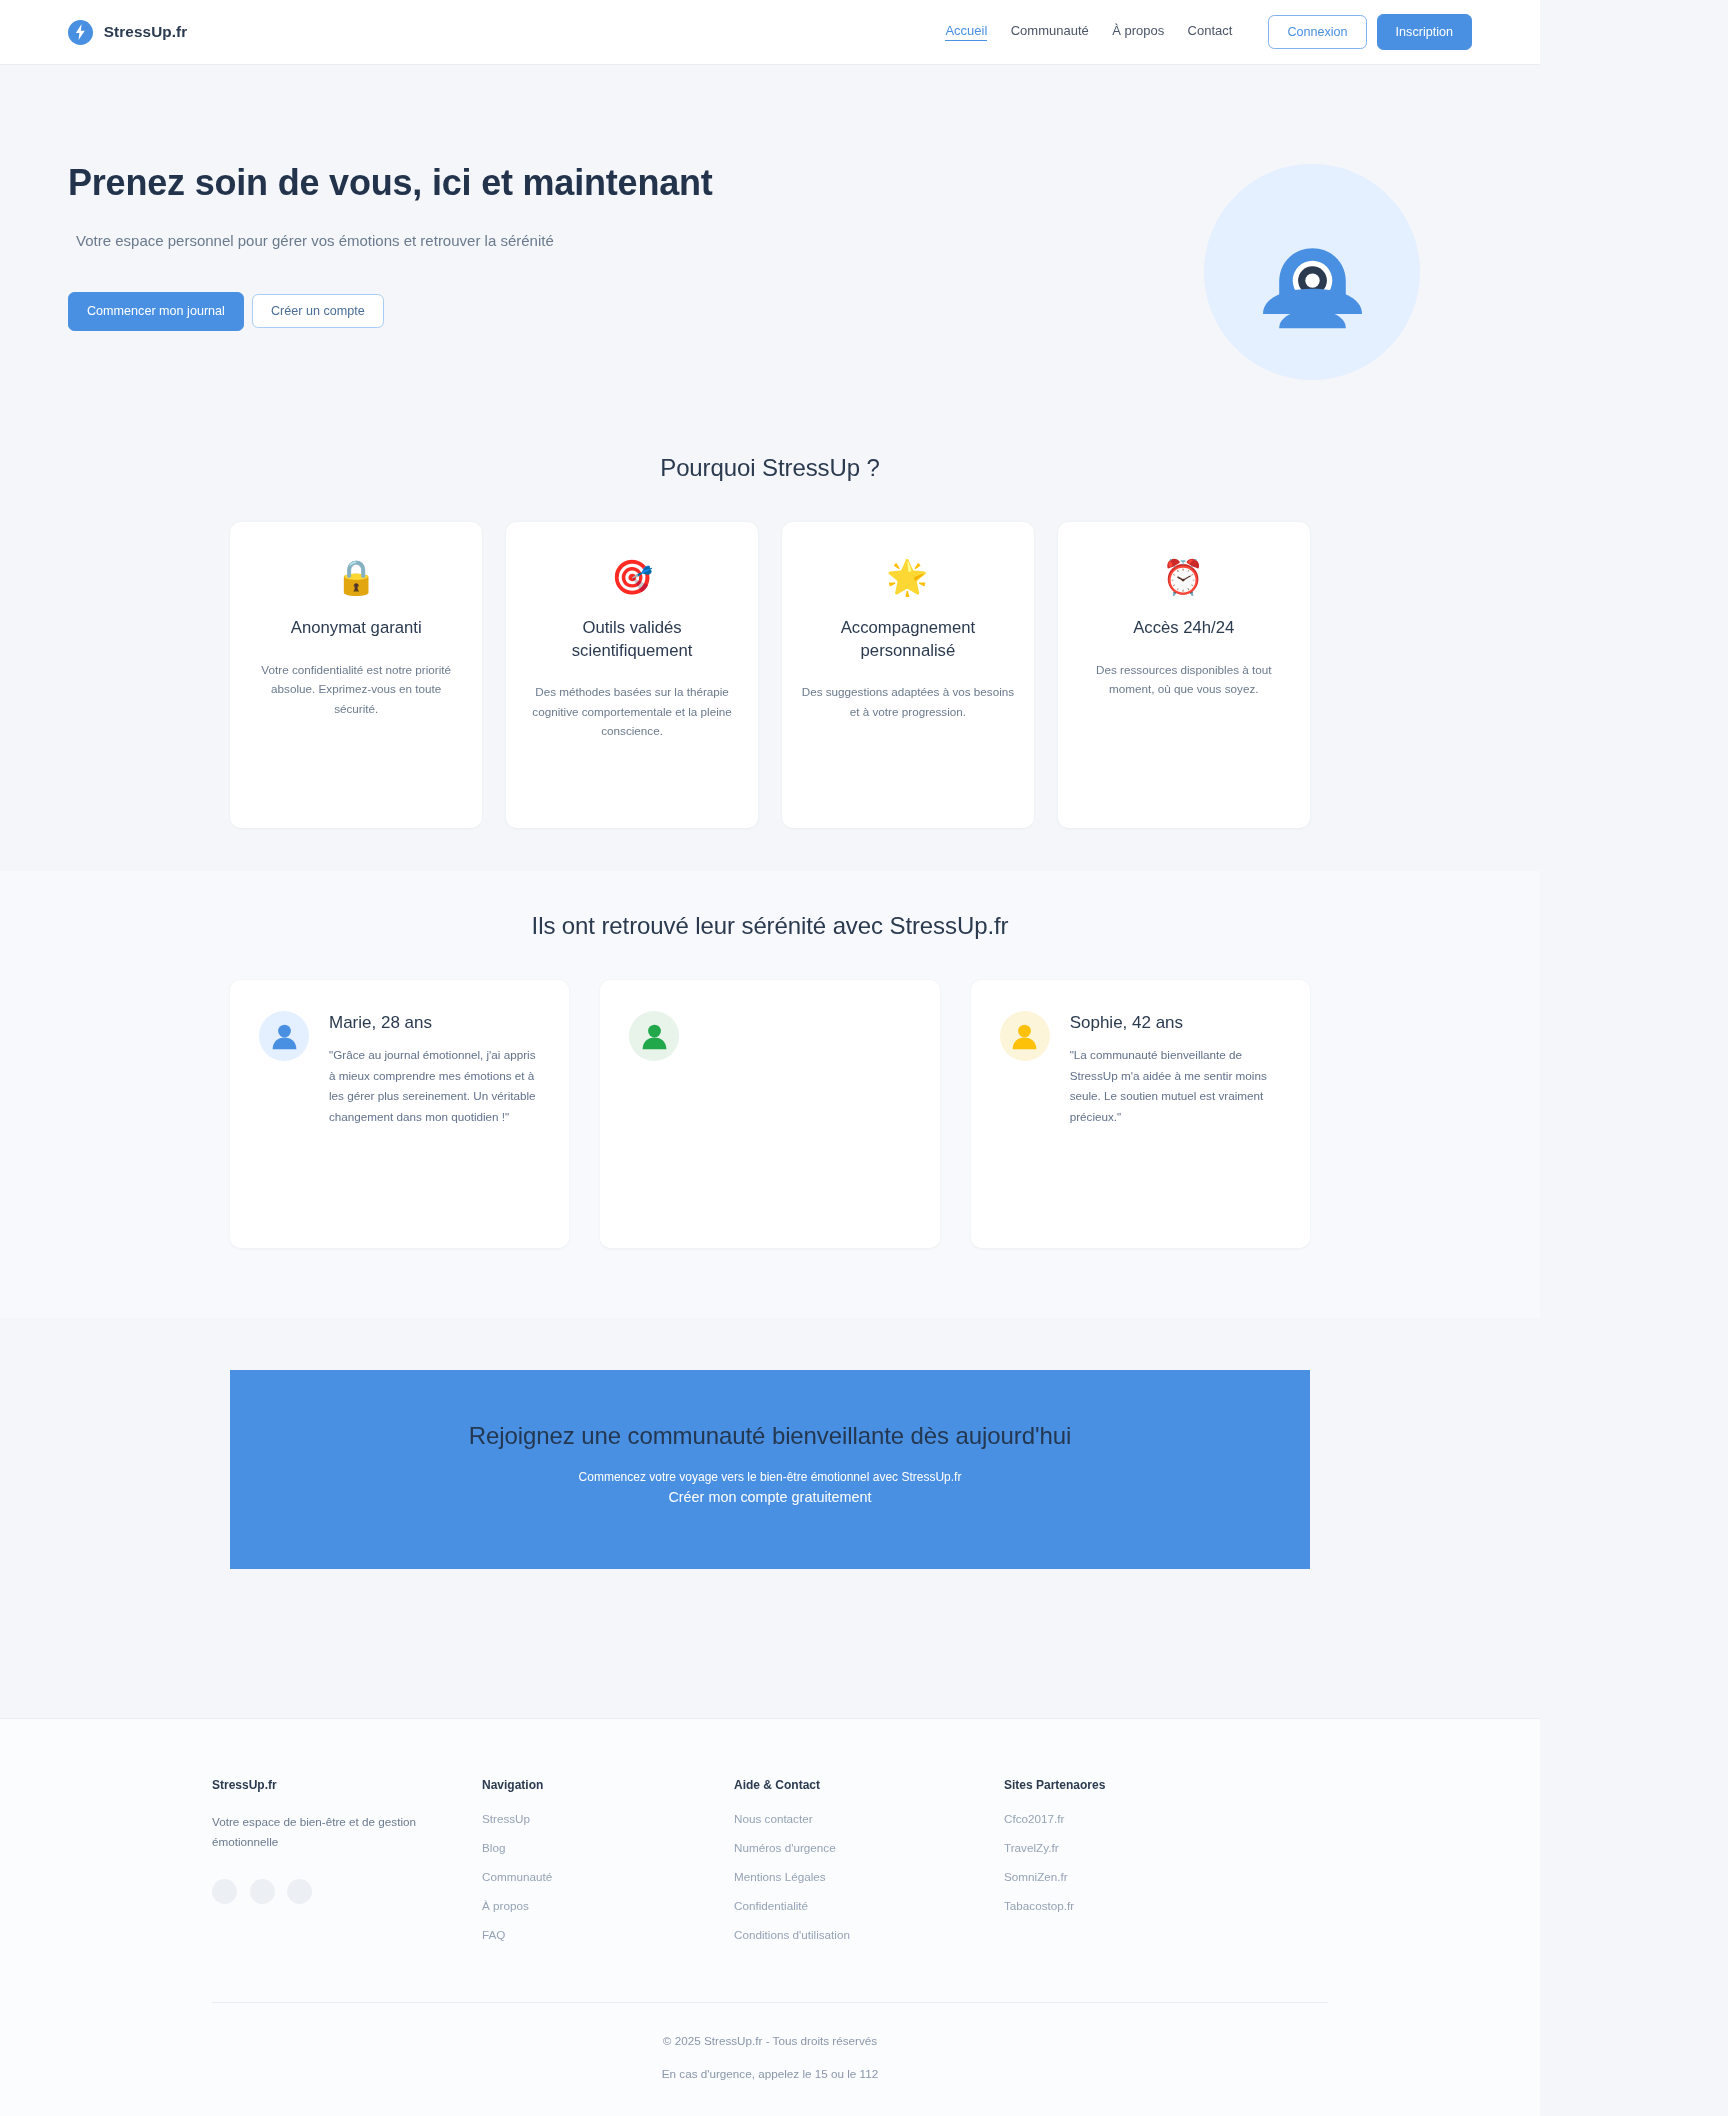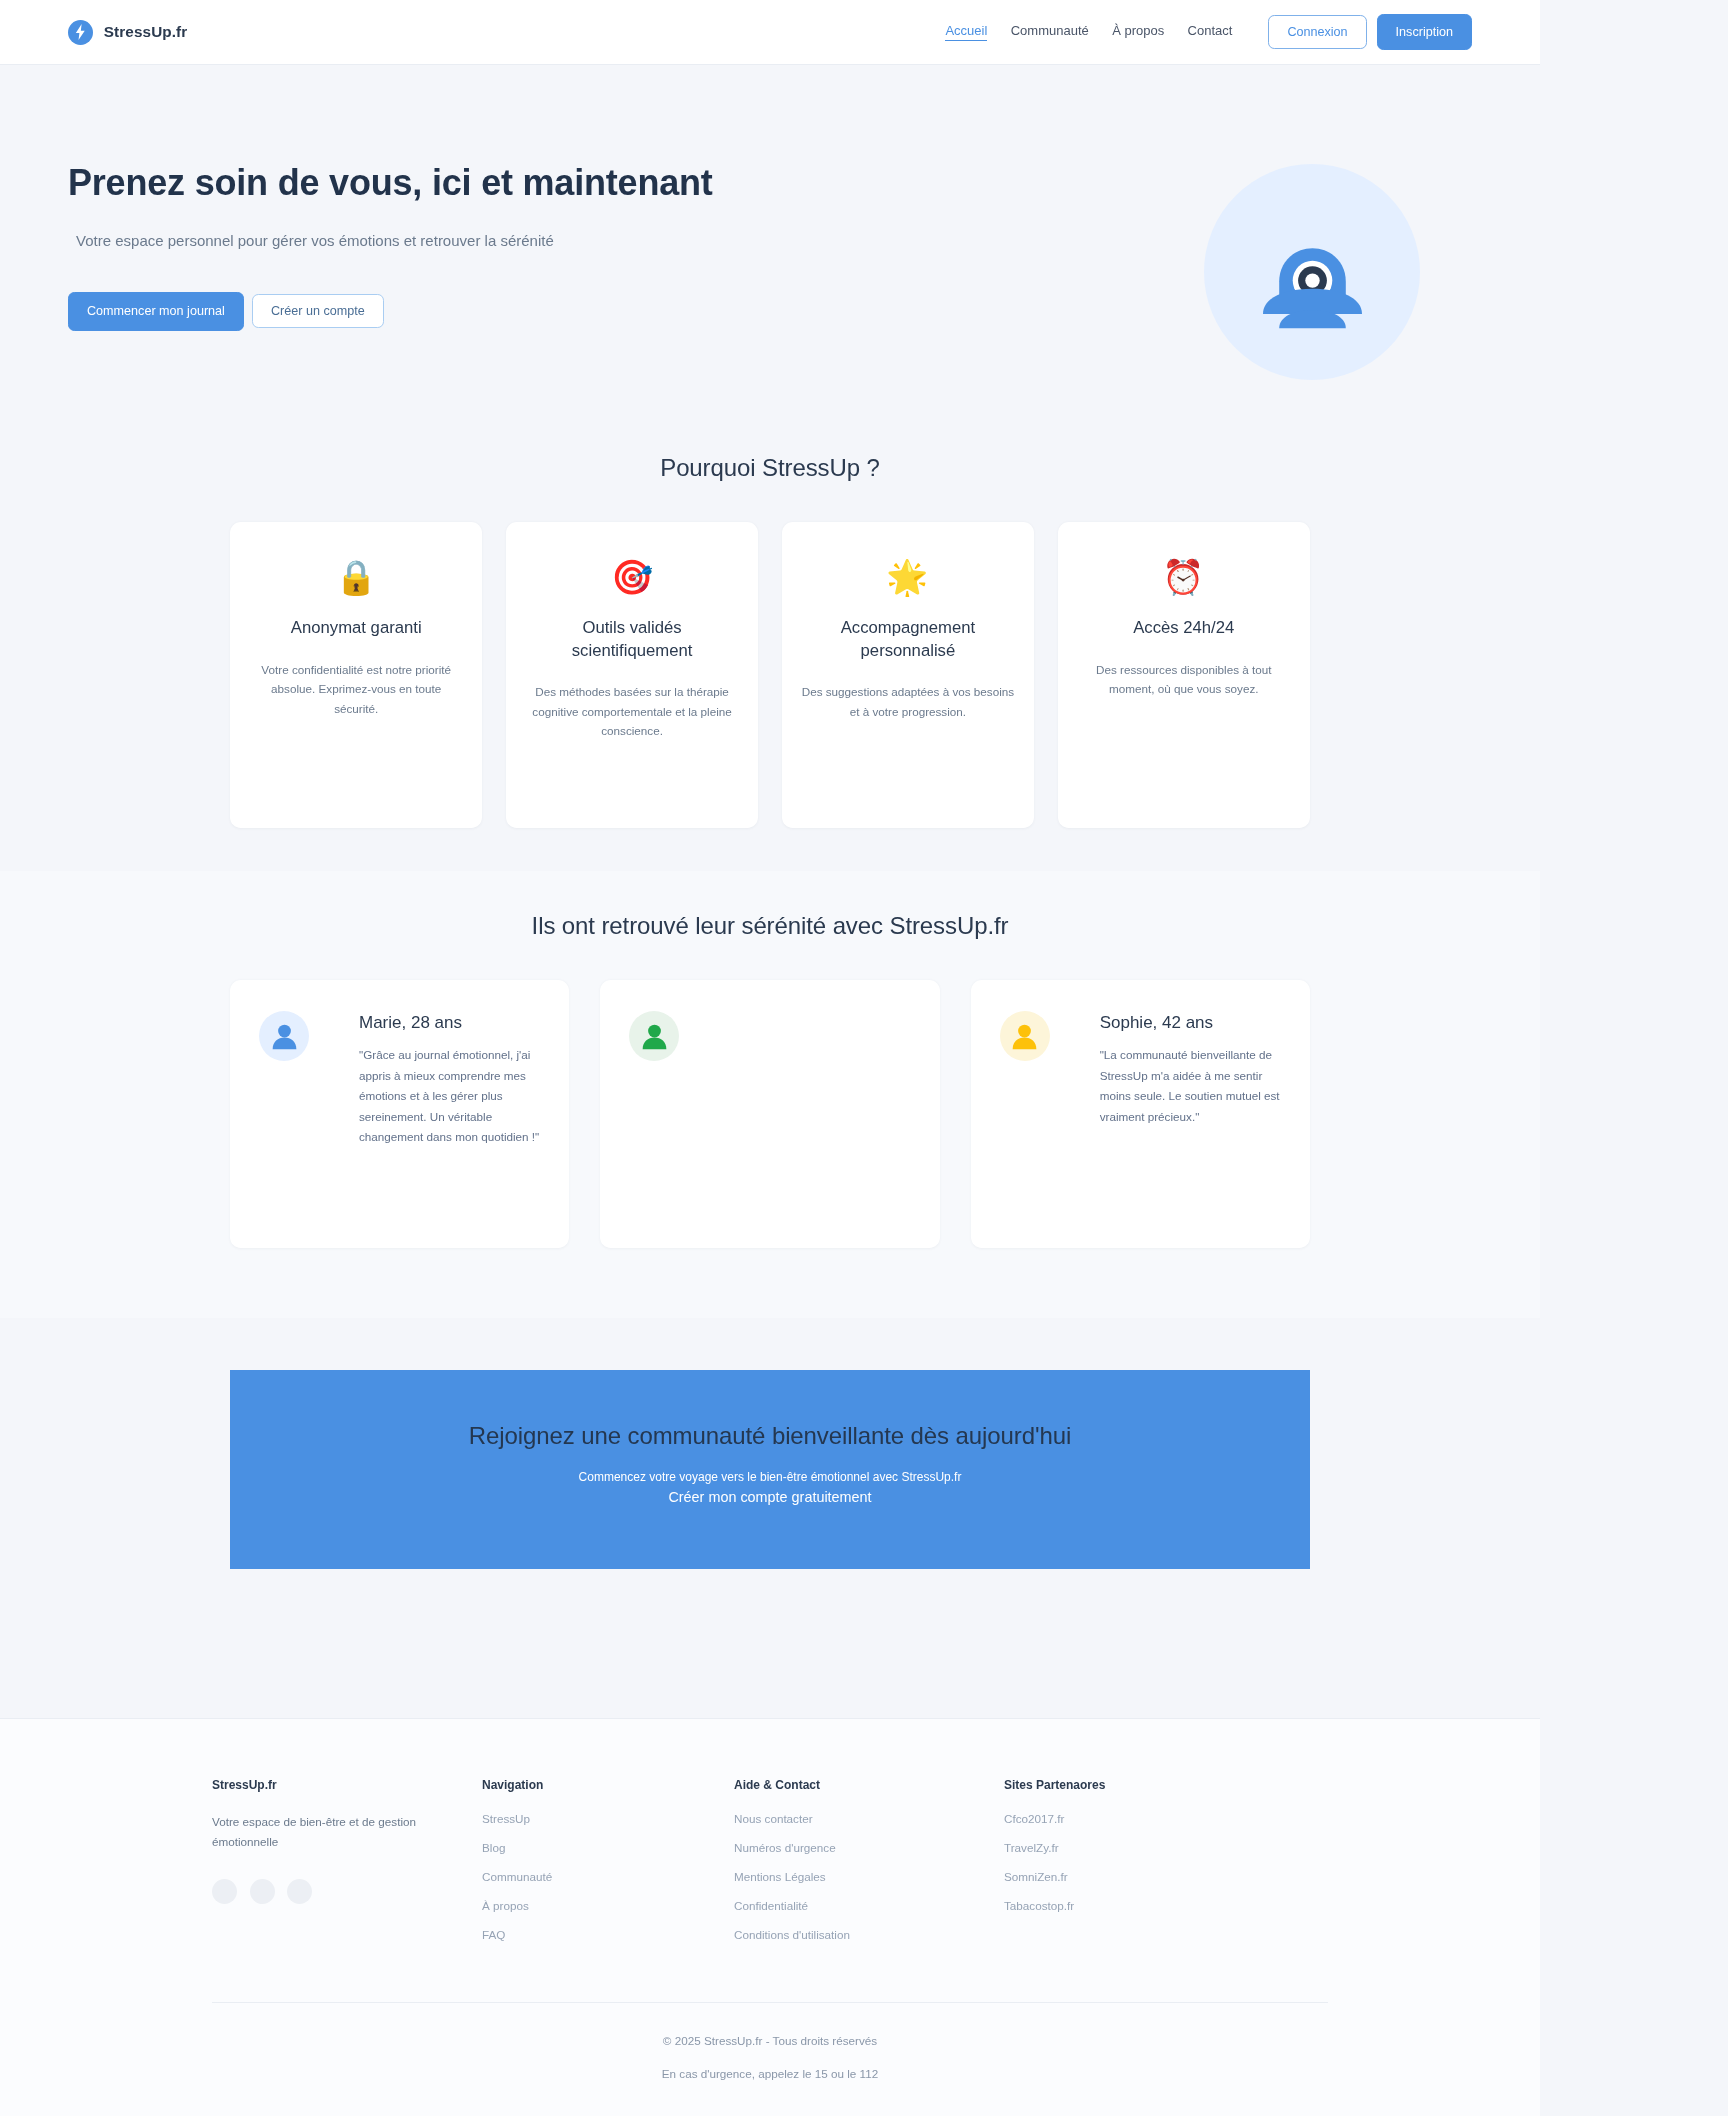--- a/index.html
+++ b/index.html
@@ -117,21 +117,21 @@
     background:#ffffff; border-radius:10.8px; padding:31px 29px;
     min-height:268px;
     box-shadow:0 0.9px 2.7px rgba(30,50,80,.05);
     display:flex; gap:20px; align-items:flex-start;
   }
   .avatar{
     width:50px; height:50px; border-radius:50%; flex:0 0 auto;
     display:flex; align-items:center; justify-content:center;
   }
   .avatar svg{ display:block; }
-  .t-body{ flex:1; padding-top:1.8px;margin-left:30px; }
+  .t-body{ flex:1; padding-top:1.8px; }
   .t-name{ font-size:17px; font-weight:400; color:#2b3a4f; margin-bottom:12.6px; }
   .t-quote{ font-size:11.7px; line-height:1.75; color:#62718a; }
 
   
   .cta-wrap{ padding:52px 0 54px; }
   .cta-banner{
     width:1080px; margin:0 auto;
     background:#4a90e2;
     padding:52px 36px 58px;
     text-align:center;

